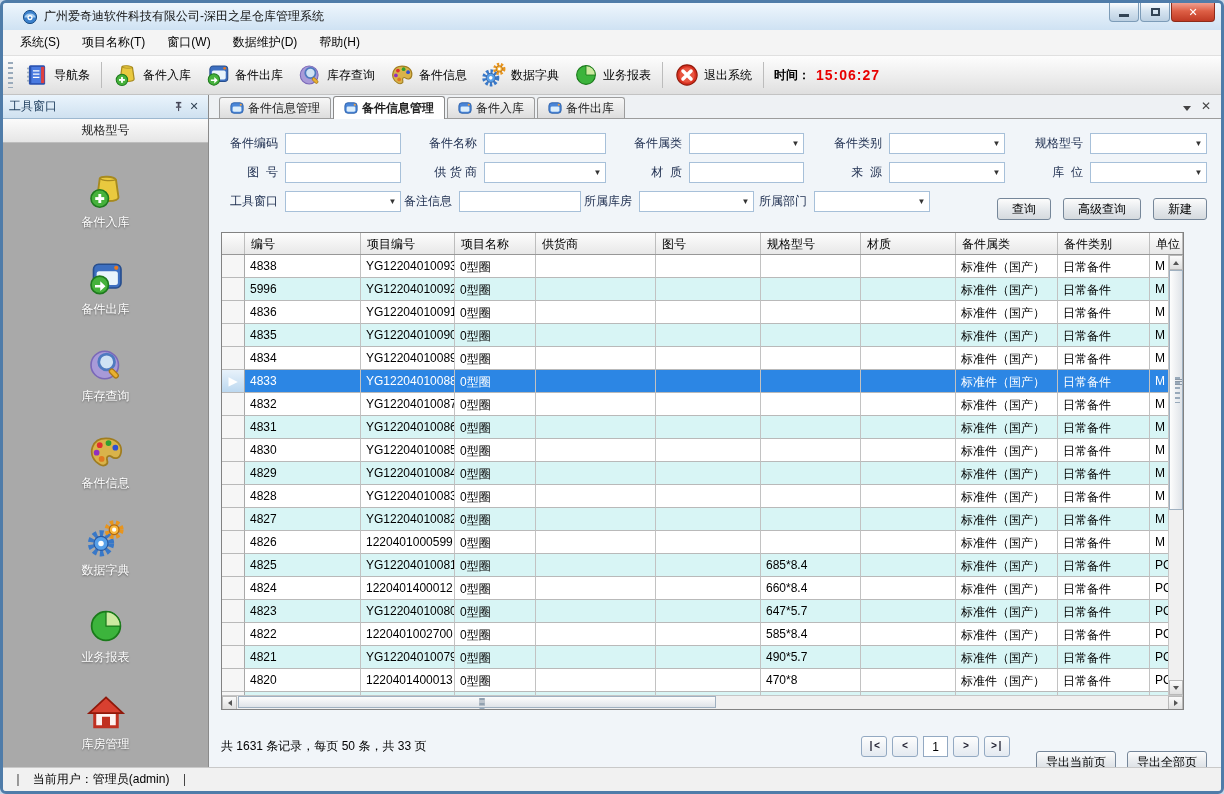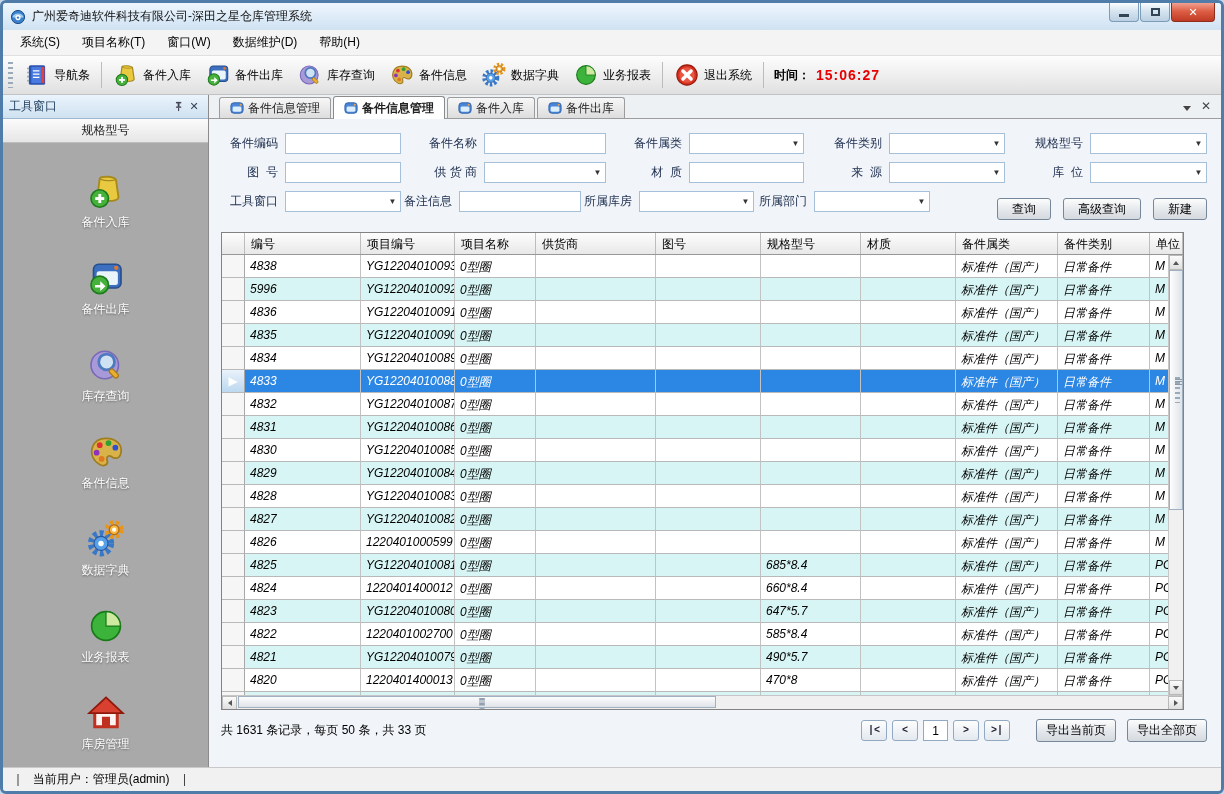--- a/index.html
+++ b/index.html
@@ -1,21 +1,21 @@
 <!DOCTYPE html>
 <html><head>
 <meta charset="utf-8">
 <style>
   * { box-sizing: border-box; margin: 0; padding: 0; }
   body { font-family: "Liberation Sans", "DejaVu Sans", sans-serif; font-size: 12px; background:#c8d8ea; }
   .window { width:1224px; height:794px; border:3px solid #4f7ca9; border-radius:6px;
             background:#dce7f2; display:flex; flex-direction:column; overflow:hidden;
             box-shadow: inset 0 0 0 1px #a9c4dd; }
   
-  .titlebar { height:27px; display:flex; align-items:center; padding-left:7px; position:relative;
+  .titlebar { height:27px; display:flex; align-items:center; padding-left:19px; position:relative;
               background:linear-gradient(#eef6fd,#cfe2f3); flex:0 0 auto; }
   .title-icon { width:16px; height:16px; margin-right:6px; }
   .title-text { color:#111; }
   .win-controls { position:absolute; top:0; right:6px; display:flex; }
   .wc { width:30px; height:19px; border:1px solid #7d9cb8; border-top:none; display:flex; align-items:center;
         justify-content:center; background:linear-gradient(#fbfdfe,#d6e4f0 45%,#bcd0e2); color:#345;
         border-radius:0 0 4px 4px; margin-left:1px; font-size:10px; cursor:default; }
   .wc.close { width:44px; background:linear-gradient(#f0a091,#dd5f45 45%,#c03a24); color:#fff;
               border-color:#8e2b1a; font-weight:bold; font-size:11px; }
   .wc .minbar { width:10px; height:3px; background:#345; margin-top:6px; }
@@ -72,21 +72,21 @@
   .combo .cv { flex:1; } 
   .combo .ar { width:15px; color:#333; font-size:8px; text-align:center; }
   .fbtns { position:absolute; right:0; bottom:0; display:flex; gap:12px; }
   .btn { height:22px; padding:0 14px; border:1px solid #76879a; border-radius:3px; color:#000;
          background:linear-gradient(#fcfcfc,#e2e6ea 60%,#d5dade); font:inherit; cursor:default; }
   
   .grid { margin:12px 23px 0 0; height:478px; border:1px solid #828282; background:#fff; position:relative; flex:0 0 auto; overflow:hidden;}
   .ghead { display:flex; height:22px; background:linear-gradient(#fdfdfd,#e8e8e8); border-bottom:1px solid #979797; }
   .gh { padding:3px 0 0 6px; border-right:1px solid #bdbdbd; overflow:hidden; white-space:nowrap; color:#000; }
   .gbody { height:442px; overflow:hidden; }
-  .grow { display:flex; height:23px;font-style:italic; }
+  .grow { display:flex; height:23px; }
   .grow.alt .gc { background:#d8f5f5; }
   .grow.sel .gc { background:#2c86e4; color:#fff; }
   .gc { padding:4px 0 0 5px; border-right:1px solid #c2c2c2; border-bottom:1px solid #b9b9b9;
         overflow:hidden; white-space:nowrap; background:#fff; color:#000; }
   .gc.rowsel { background:#f6f6f6 !important; border-right:1px solid #a8a8a8; color:#000; text-align:center; padding-left:0;}
   .grow.sel .gc.rowsel { background:linear-gradient(#e8f2fb,#bcd8f0) !important; }
   
   .vsb { position:absolute; top:22px; right:0; bottom:14px; width:15px; background:#f0f0f0; border-left:1px solid #c6c6c6; }
   .hsb { position:absolute; left:0; right:0; bottom:0; height:14px; background:#f0f0f0; border-top:1px solid #c6c6c6; display:flex;}
   .sbtn { width:15px; height:14px; background:linear-gradient(#fbfbfb,#dfdfdf); border:1px solid #b9b9b9;
@@ -107,21 +107,21 @@
   
   .pagebar { margin-top:9px; display:flex; align-items:center; flex:0 0 auto; }
   .psummary { color:#000; }
   .pspacer { flex:1; }
   .pnav { display:flex; gap:5px; align-items:center; margin-right:26px;}
   .pbtn { width:26px; height:21px; border:1px solid #93a9c2; border-radius:3px; color:#223;
           background:linear-gradient(#fdfdfd,#e3e9f0); font-size:10px; font-weight:bold;
           display:flex; align-items:center; justify-content:center; font-family:"Liberation Mono",monospace; }
   .pbox { width:25px; height:21px; border:1px solid #93a9c2; background:#fff; text-align:center; padding-top:3px; }
   .pexp { display:flex; gap:11px; }
-  .btn.exp { height:23px; padding:0 9px; }
+  .btn.exp { height:23px; padding:0 9px;margin-top:32px; }
   
   .statusbar { height:24px; flex:0 0 auto; background:#f1f1f1; border-top:1px solid #c9c9c9;
                display:flex; align-items:center; padding-left:9px; gap:9px; color:#000; }
 </style>
 </head>
 <body>
 
 <div class="window">
 
   <div class="titlebar">

